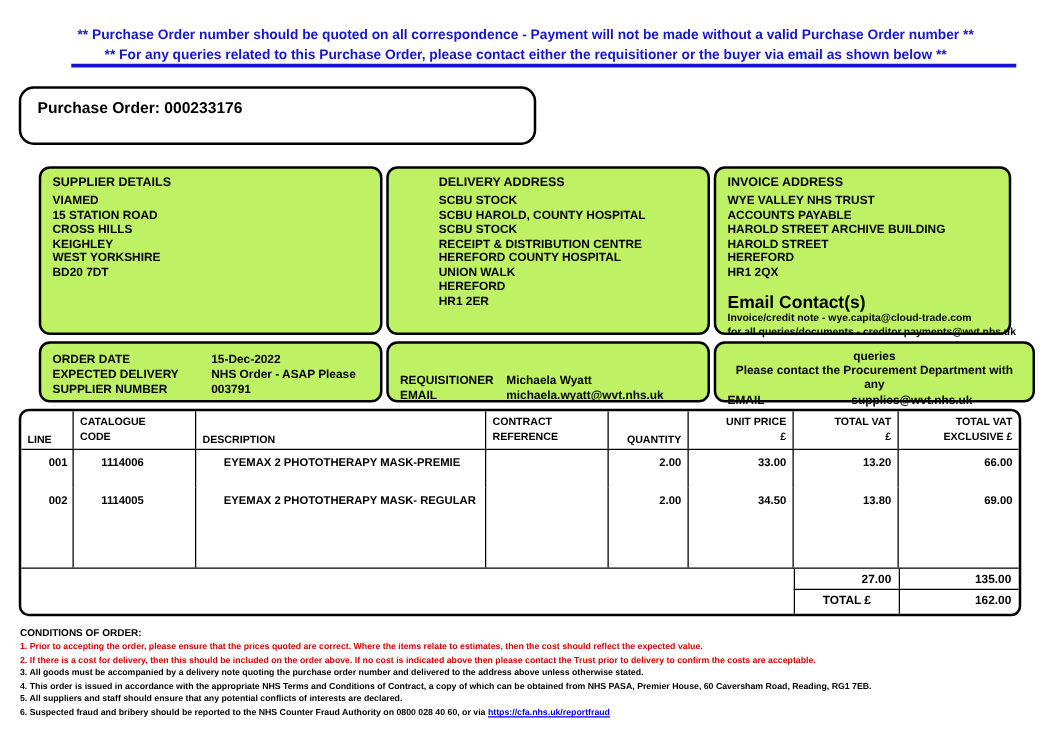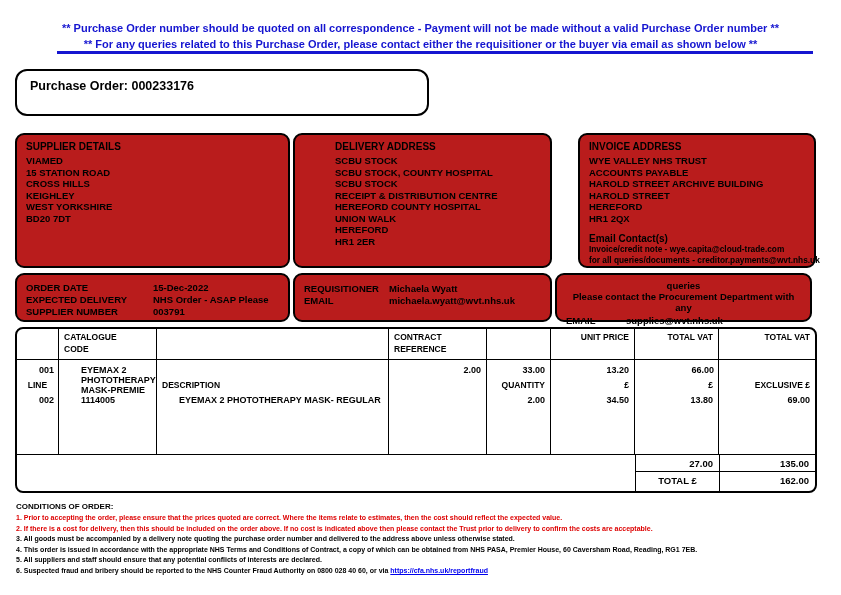--- a/index.html
+++ b/index.html
@@ -14,48 +14,48 @@
   
   .po-box { position:absolute; left:15px; top:69px; width:414px; height:47px; border:2.5px solid #000; border-radius:12px; padding:8px 0 0 13px; font-size:12.5px; font-weight:bold; color:#000; }
 
   
   .logo { position:absolute; left:660px; top:70px; width:152px; height:50px; }
   .logo-org { position:absolute; right:64px; top:8px; font-size:17px; color:#231f20; white-space:nowrap; font-weight:400; }
   .logo-nhsbox { position:absolute; right:0; top:3px; width:56px; height:28px; background:#005EB8; color:#fff; font-style:italic; font-weight:bold; font-size:20px; text-align:center; line-height:27px; letter-spacing:.5px; }
   .logo-sub { position:absolute; right:66px; top:34px; color:#005EB8; font-size:10.5px; font-weight:bold; }
 
   
-  .rbox { position:absolute; border:2px solid #000; border-radius:9px; padding:6px 9px; font-weight:bold; color:#000; background:#b91c1c; }
+  .rbox { position:absolute; border:2px solid #000; border-radius:9px; padding:6px 9px; font-weight:bold; color:#000; background:#bef264;margin-left:16px; }
   .rbox .title { font-size:10px; margin-bottom:3px; }
   .rbox .line { font-size:9.5px; line-height:11.5px; white-space:nowrap; }
   .box-supplier { left:15px; top:133px; width:275px; height:135px; }
   .box-delivery { left:293px; top:133px; width:259px; height:135px;padding-left:40px; }
-  .box-invoice  { left:578px; top:133px; width:238px; height:135px; }
-  .email-head { font-size:10px; margin-top:9px; }
+  .box-invoice  { left:555px; top:133px; width:238px; height:135px; }
+  .email-head { font-size:14px; margin-top:9px; }
   .email-line { font-size:8.3px; line-height:11px; white-space:nowrap; }
 
   
   .box-order { left:15px; top:273px; width:275px; height:49px; padding-top:7px; }
   .meta-row { display:grid; grid-template-columns:127px auto; font-size:9.5px; line-height:12px; }
-  .box-req { left:293px; top:273px; width:259px; height:49px; padding-top:8px; }
+  .box-req { left:293px; top:273px; width:259px; height:49px; padding-top:24px; }
   .req-row { display:grid; grid-template-columns:85px auto; font-size:9.5px; line-height:12px; }
   .box-proc { left:555px; top:273px; width:257px; height:49px; padding-top:5px; }
   .proc-note { font-size:9.5px; line-height:11px; text-align:center; }
   .proc-row { display:grid; grid-template-columns:60px auto; font-size:9.5px; margin-top:2px; }
-  .proc-row .val { }
+  .proc-row .val { text-align:center; }
 
   
   .potable { position:absolute; left:15px; top:327px; width:802px; height:166px; border:2.5px solid #000; border-radius:8px; background:#fff; display:flex; flex-direction:column; overflow:hidden; }
   .tgrid { display:grid; grid-template-columns:42px 98px 232px 98px 64px 84px 84px 1fr; }
   .thead { border-bottom:1.5px solid #000; height:31px; }
   .thead .cell { padding:2px 5px; font-size:8.5px; font-weight:bold; line-height:12px; display:flex; flex-direction:column; }
   .cell { border-right:1px solid #000; }
   .cell.last { border-right:none; }
-  .al-r { text-align:right;gap:36px; }
-  .al-c { text-align:center; }
+  .al-r { text-align:right; }
+  .al-c { }
   .v-end { justify-content:flex-end; }
   .tbody { flex:1; display:flex; flex-direction:column; }
   .item-row { height:30px; }
   .item-row .cell { padding:5px 5px 0 22px; font-size:9px; font-weight:bold; }
   .fill-row { flex:1; }
   .fill-row .cell { height:100%; }
   .subtotal-row { border-top:1px solid #000; height:18px; }
   .subtotal-row .cell, .total-row .cell { border-right:none; font-size:9.5px; font-weight:bold; padding:3px 6px 0 6px; }
   .subtotal-row .boxed, .total-row .boxed { border-left:1px solid #000; }
   .subtotal-row .boxed { border-bottom:1.5px solid #000; }
@@ -92,21 +92,21 @@
     <div class="line">15 STATION ROAD</div>
     <div class="line">CROSS HILLS</div>
     <div class="line">KEIGHLEY</div>
     <div class="line">WEST YORKSHIRE</div>
     <div class="line">BD20 7DT</div>
   </div>
 
   <div class="rbox box-delivery">
     <div class="title">DELIVERY ADDRESS</div>
     <div class="line">SCBU STOCK</div>
-    <div class="line">SCBU STOCK, COUNTY HOSPITAL</div>
+    <div class="line">SCBU HAROLD, COUNTY HOSPITAL</div>
     <div class="line">SCBU STOCK</div>
     <div class="line">RECEIPT &amp; DISTRIBUTION CENTRE</div>
     <div class="line">HEREFORD COUNTY HOSPITAL</div>
     <div class="line">UNION WALK</div>
     <div class="line">HEREFORD</div>
     <div class="line">HR1 2ER</div>
   </div>
 
   <div class="rbox box-invoice">
     <div class="title">INVOICE ADDRESS</div>
@@ -185,20 +185,21 @@
         </div>
       <div class="cell al-r last">
           <span>TOTAL  VAT</span>
           <span>EXCLUSIVE £</span>
         </div>
     </div>
 
     <div class="tbody">
       <div class="tgrid item-row">
         <div class="cell al-c">001</div>
+        <div class="cell">1114006</div>
         <div class="cell">EYEMAX 2 PHOTOTHERAPY MASK-PREMIE</div>
         <div class="cell"></div>
         <div class="cell al-r">2.00</div>
         <div class="cell al-r">33.00</div>
         <div class="cell al-r">13.20</div>
         <div class="cell al-r last">66.00</div>
       </div>
       <div class="tgrid item-row">
         <div class="cell al-c">002</div>
         <div class="cell">1114005</div>

